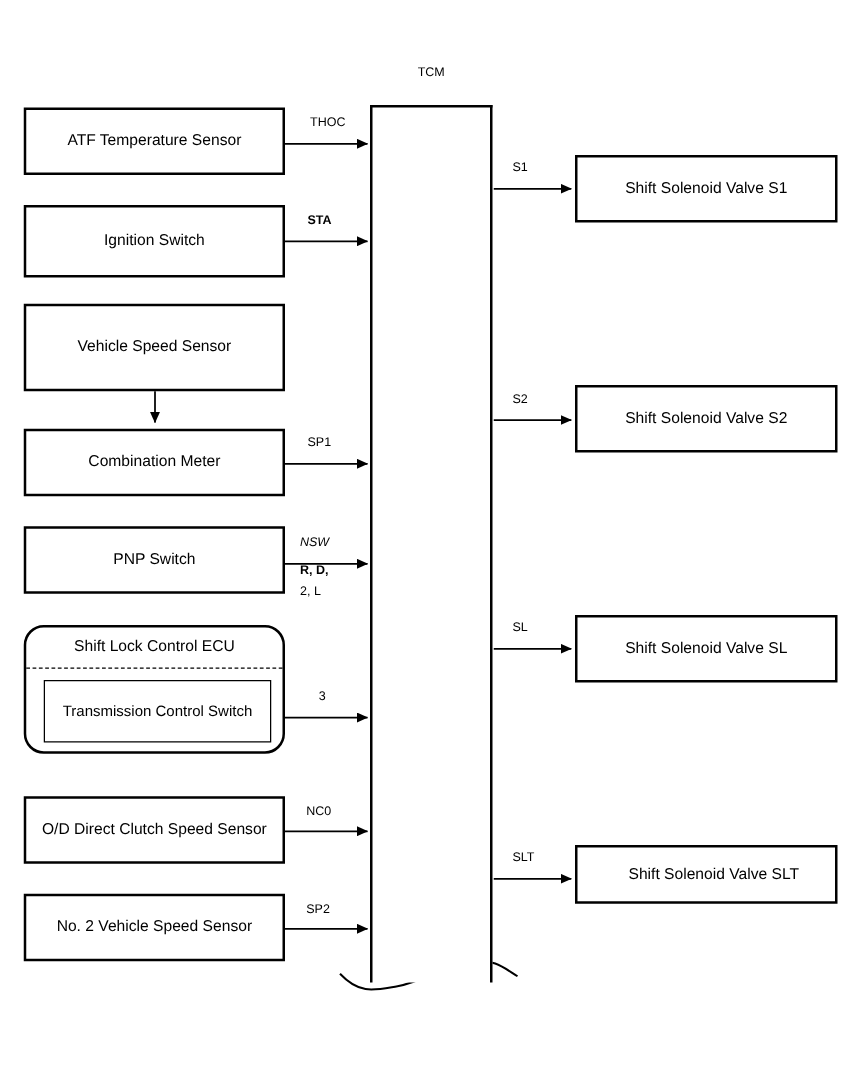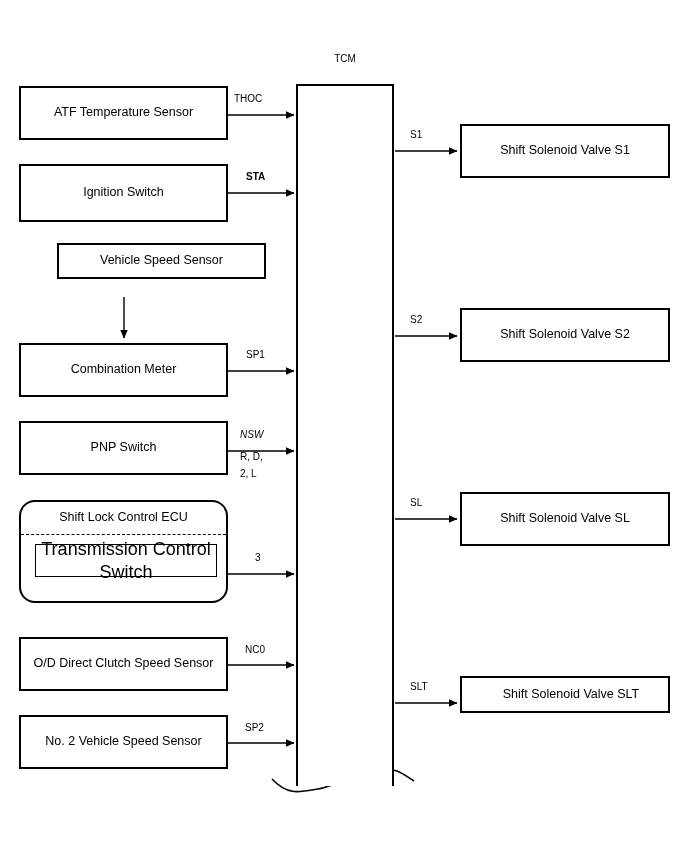--- a/index.html
+++ b/index.html
@@ -56,28 +56,28 @@
     left: 0;
     top: 32px;
     width: 100%;
     border-top: 1.5px dashed #000000;
   }
   .ecu-inner {
     position: absolute;
     left: 14px;
     top: 42px;
     width: 182px;
-    height: 33px;
+    height: 50px;
     box-sizing: border-box;
     border: 1px solid #000000;
     background: #ffffff;
     display: flex;
     align-items: center;
     justify-content: center;
-    font-size: 18px;
+    font-size: 12px;
   }
   .tcm-box {
     position: absolute;
     box-sizing: border-box;
     border: 2px solid #000000;
     border-bottom: none;
     background: #ffffff;
   }
   .label {
     position: absolute;
@@ -160,21 +160,21 @@
   <div class="label center" style="left:296px; top:52px; width:98px;">TCM</div>
 
   <div class="box" style="left:19px; top:86px; width:209px; height:54px;">
     <span>ATF Temperature Sensor</span>
   </div>
 
   <div class="box" style="left:19px; top:164px; width:209px; height:58px;">
     <span>Ignition Switch</span>
   </div>
 
-  <div class="box" style="left:19px; top:243px; width:209px; height:36px;margin-left:38px;">
+  <div class="box" style="left:19px; top:243px; width:209px; height:70px;">
     <span>Vehicle Speed Sensor</span>
   </div>
 
   <div class="box" style="left:19px; top:343px; width:209px; height:54px;">
     <span>Combination Meter</span>
   </div>
 
   <div class="box" style="left:19px; top:421px; width:209px; height:54px;">
     <span>PNP Switch</span>
   </div>
@@ -188,49 +188,49 @@
   </div>
 
   <div class="box" style="left:19px; top:637px; width:209px; height:54px;">
     <span>O/D Direct Clutch Speed Sensor</span>
   </div>
 
   <div class="box" style="left:19px; top:715px; width:209px; height:54px;">
     <span>No. 2 Vehicle Speed Sensor</span>
   </div>
 
-  <div class="label" style="left:234px; top:92px;">THOC</div>
+  <div class="label" style="left:248px; top:92px;">THOC</div>
 
   <div class="label" style="left:246px; top:170px;font-weight:bold;">STA</div>
 
   <div class="label" style="left:246px; top:348px;">SP1</div>
 
   <div class="label" style="left:240px; top:428px;font-style:italic;">NSW</div>
-  <div class="label" style="left:240px; top:450px;">R, D,</div>
+  <div class="label" style="left:240px; top:450px;font-weight:bold;">R, D,</div>
   <div class="label" style="left:240px; top:467px;">2, L</div>
 
   <div class="label" style="left:255px; top:551px;">3</div>
 
   <div class="label" style="left:245px; top:643px;">NC0</div>
 
   <div class="label" style="left:245px; top:721px;">SP2</div>
 
   <div class="box" style="left:460px; top:124px; width:210px; height:54px;">
     <span>Shift Solenoid Valve S1</span>
   </div>
 
   <div class="box" style="left:460px; top:308px; width:210px; height:54px;">
     <span>Shift Solenoid Valve S2</span>
   </div>
 
   <div class="box" style="left:460px; top:492px; width:210px; height:54px;">
     <span>Shift Solenoid Valve SL</span>
   </div>
 
-  <div class="box" style="left:460px; top:676px; width:210px; height:37px;padding-left:12px;">
+  <div class="box" style="left:460px; top:676px; width:210px; height:47px;padding-left:12px;">
     <span>Shift Solenoid Valve SLT</span>
   </div>
 
   <div class="label" style="left:410px; top:128px;">S1</div>
 
   <div class="label" style="left:410px; top:313px;">S2</div>
 
   <div class="label" style="left:410px; top:496px;">SL</div>
 
   <div class="label" style="left:410px; top:680px;">SLT</div>

